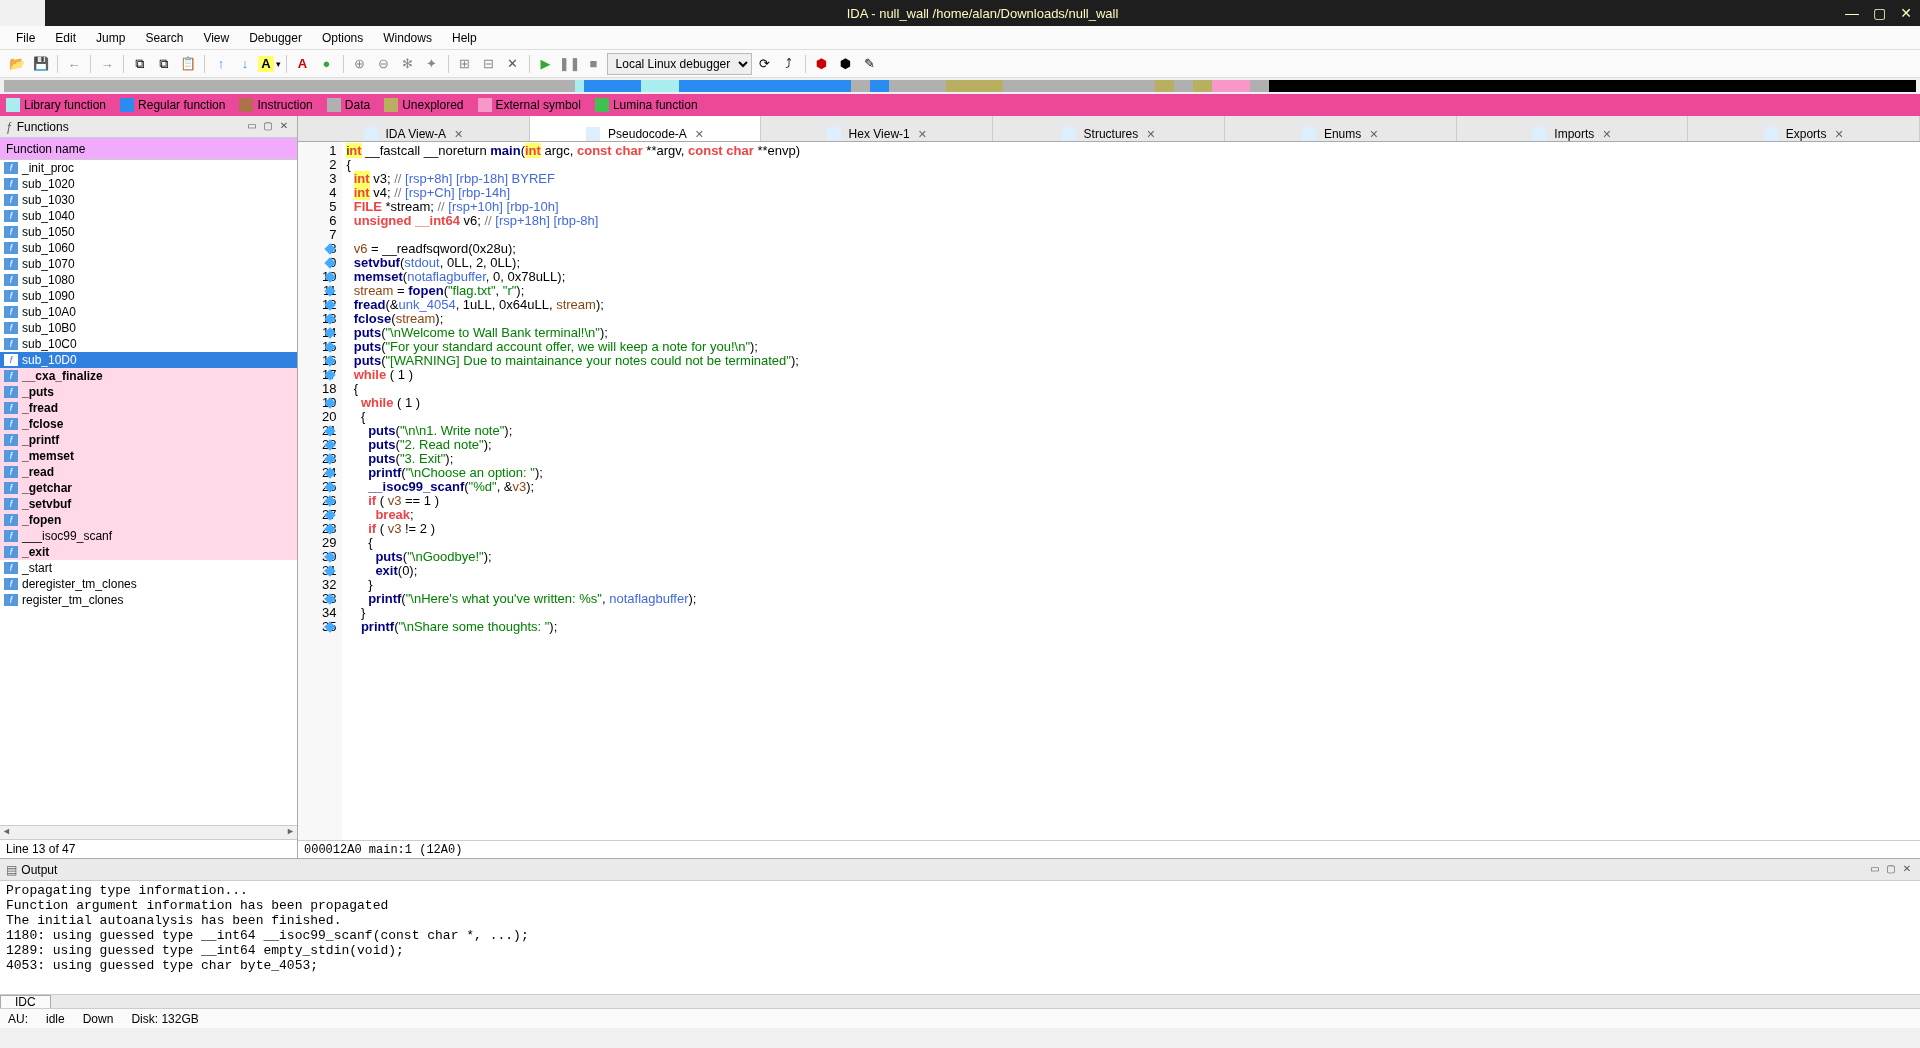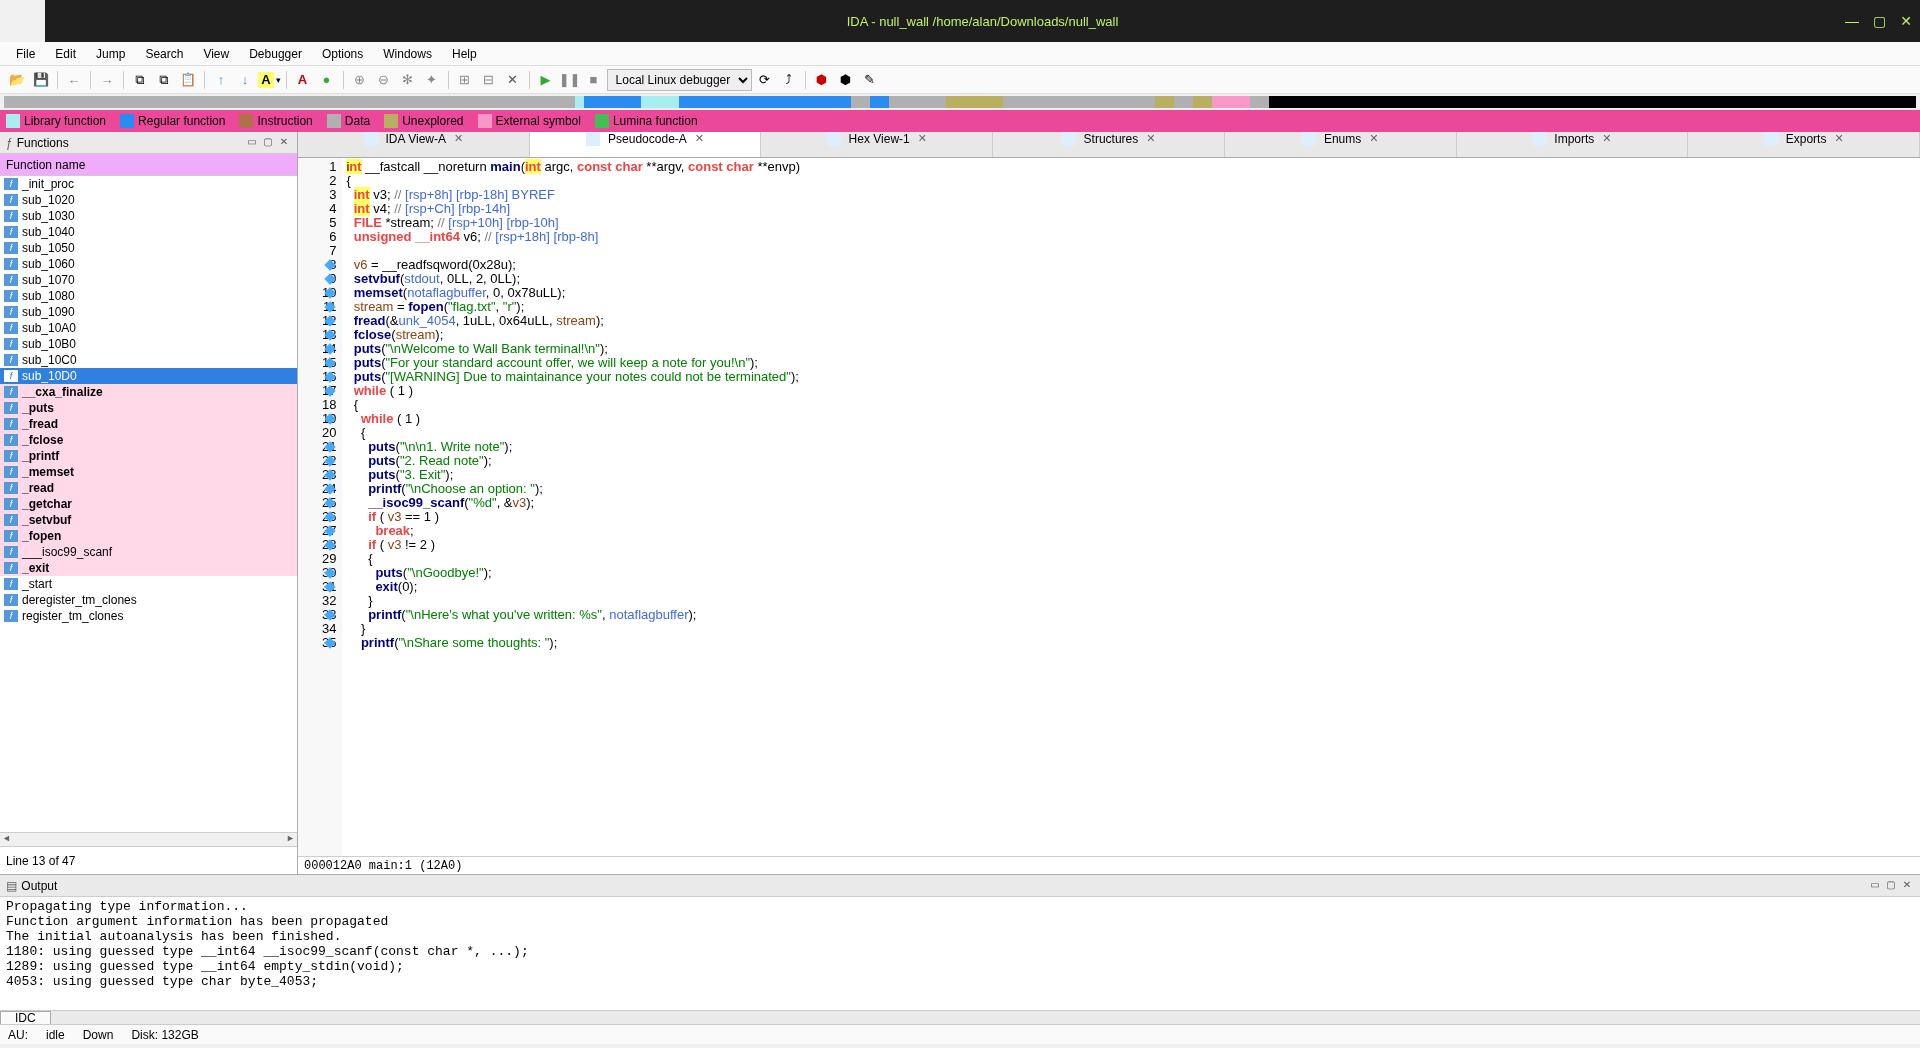--- a/index.html
+++ b/index.html
@@ -1,18 +1,18 @@
 <!DOCTYPE html>
 <html><head>
 <meta charset="utf-8">
 <style>
 * { margin: 0; padding: 0; box-sizing: border-box; font-family: sans-serif; }
 body { background: #f0f0f0; font-size: 12px; overflow: hidden; }
 
-.title-bar { background: #1e1e1e; color: #bef264; height: 42px; display: flex; align-items: center; justify-content: center; position: relative; font-size: 13px; margin-left: 45px; }
+.title-bar { background: #1e1e1e; color: #fef9c3; height: 26px; display: flex; align-items: center; justify-content: center; position: relative; font-size: 13px; margin-left: 45px; }
 .title-bar .win-controls { position: absolute; right: 8px; display: flex; gap: 14px; }
 .title-bar .win-controls span { cursor: pointer; font-size: 14px; }
 
 .menu-bar { background: #fafafa; height: 24px; display: flex; align-items: center; padding: 0 8px; gap: 4px; border-bottom: 1px solid #ddd; }
 .menu-bar span { padding: 2px 8px; cursor: pointer; }
 
 .toolbar { background: #fafafa; height: 28px; display: flex; align-items: center; padding: 0 6px; gap: 2px; border-bottom: 1px solid #ddd; }
 .tb-btn { width: 22px; height: 22px; display: flex; align-items: center; justify-content: center; cursor: pointer; font-size: 13px; }
 .tb-sep { width: 1px; height: 18px; background: #ccc; margin: 0 3px; }
 .tb-select { height: 22px; font-size: 12px; padding: 0 4px; border: 1px solid #bbb; }
@@ -31,28 +31,28 @@
 .panel-header .ph-icon { margin-right: 4px; color: #666; }
 .panel-header .ph-title { flex: 1; font-size: 12px; }
 .panel-header .ph-btn { width: 14px; height: 14px; margin-left: 2px; font-size: 10px; cursor: pointer; text-align: center; color: #555; }
 .col-header { background: #f0abfc; height: 22px; display: flex; align-items: center; padding: 0 6px; border-bottom: 1px solid #ccc; font-size: 12px; }
 .func-list { flex: 1; overflow-y: auto; overflow-x: hidden; }
 .func-item { height: 16px; display: flex; align-items: center; padding: 0 4px; font-size: 12px; cursor: pointer; white-space: nowrap; }
 .func-item .fi-icon { width: 14px; height: 12px; background: #5599dd; color: #fff; font-size: 9px; text-align: center; line-height: 12px; margin-right: 4px; font-style: italic; }
 .func-item.pink { background: #ffd9e8; }
 .func-item.selected { background: #3080e0; color: #fff; }
 .func-item.selected .fi-icon { background: #fff; color: #3080e0; }
-.left-status { height: 28px; padding: 0 6px; border-top: 1px solid #ccc; font-size: 12px; display: flex; align-items: center; }
+.left-status { height: 19px; padding: 0 6px; border-top: 1px solid #ccc; font-size: 12px; display: flex; align-items: center; }
 .hscroll { height: 14px; background: #f0f0f0; border-top: 1px solid #ccc; position: relative; }
 .hscroll::before { content: "◄"; position: absolute; left: 2px; font-size: 9px; color: #666; }
 .hscroll::after { content: "►"; position: absolute; right: 2px; font-size: 9px; color: #666; }
 
 .right-panel { flex: 1; display: flex; flex-direction: column; background: #fff; overflow: hidden; }
 .tabs { height: 26px; display: flex; background: #e8e8e8; border-bottom: 1px solid #aaa; }
-.tab { flex: 1; display: flex; align-items: flex-start; justify-content: center; border-right: 1px solid #ccc; cursor: pointer; gap: 8px; position: relative; min-width: 0; }
+.tab { flex: 1; display: flex; align-items: flex-end; justify-content: center; border-right: 1px solid #ccc; cursor: pointer; gap: 8px; position: relative; min-width: 0; }
 .tab.active { background: #fff; }
 .tab .tab-icon { width: 14px; height: 14px; background: #ddeeff; display: inline-block; }
 .tab .tab-close { font-size: 11px; color: #666; cursor: pointer; }
 
 .code-area { flex: 1; display: flex; overflow: auto; font-family: 'Courier New', monospace; font-size: 13px; }
 .gutter { background: #f8f8f8; text-align: right; padding: 2px 6px 2px 24px; position: relative; user-select: none; }
 .gutter .line { height: 14px; line-height: 14px; position: relative; }
 .gutter .bp { position: absolute; left: 4px; width: 8px; height: 8px; background: #44aaff; transform: rotate(45deg); top: 3px; }
 .code { flex: 1; padding: 2px 4px; white-space: pre; }
 .code .line { height: 14px; line-height: 14px; }

